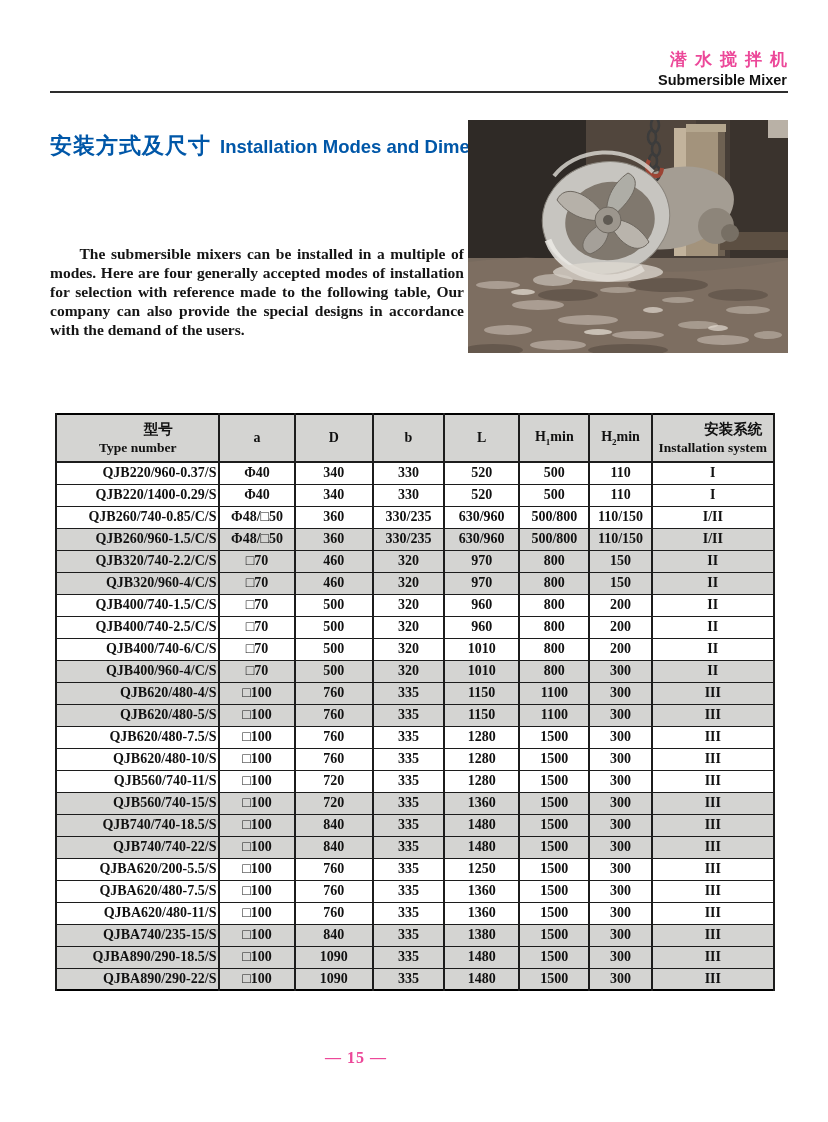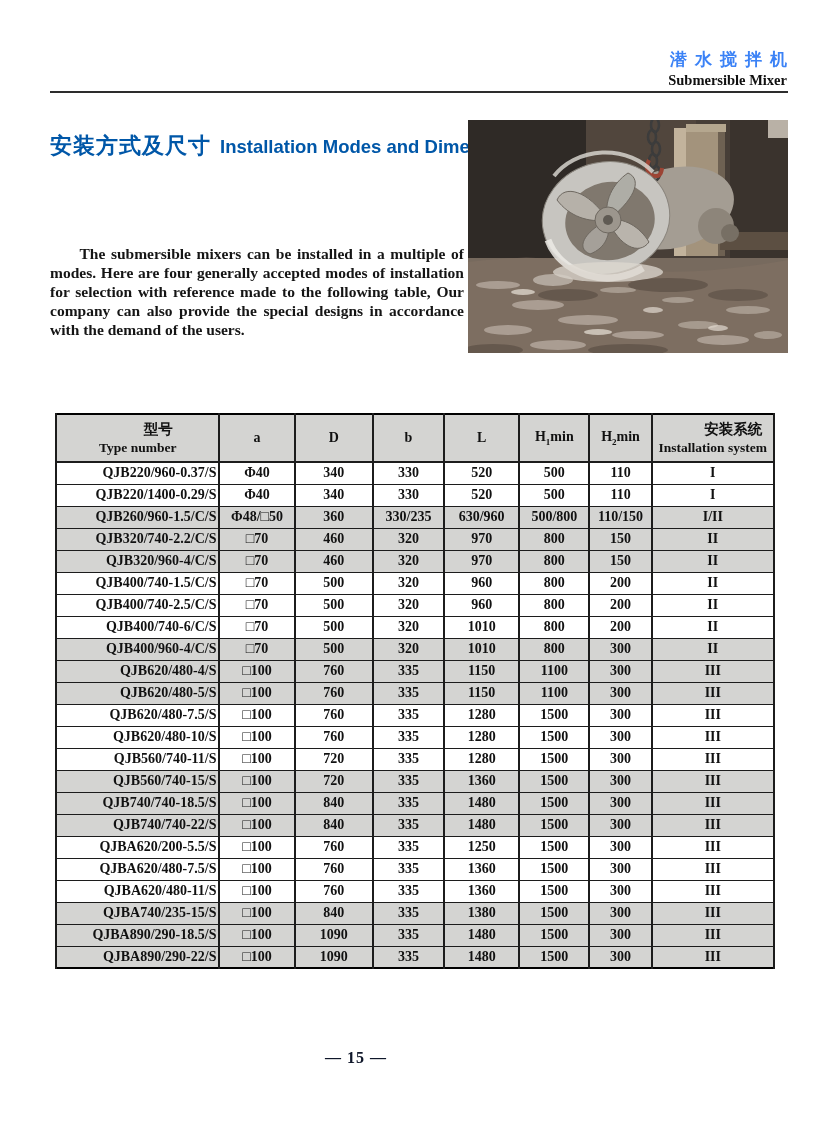--- a/index.html
+++ b/index.html
@@ -6,22 +6,22 @@
   * { margin:0; padding:0; box-sizing:border-box; }
   html,body { background:#9a9a9a; }
   .page {
     position:relative; width:828px; height:1122px; margin:0 auto;
     background:#ffffff; font-family:"Liberation Serif", serif; color:#151515;
     overflow:hidden;
   }
   
   .doc-header { position:absolute; top:48px; right:41px; text-align:right; }
   .brand-zh { font-family:"Liberation Serif", serif; font-weight:bold; font-size:17px;
-              letter-spacing:8px; margin-right:-8px; color:#3b82f6; }
-  .brand-en { font-family:Liberation Serif, serif; font-weight:bold;
+              letter-spacing:8px; margin-right:-8px; color:#ec4899; }
+  .brand-en { font-family:Liberation Sans, sans-serif; font-weight:bold;
               font-size:14.5px; color:#101010; margin-top:1px; }
   .header-rule { position:absolute; left:50px; top:91px; width:738px; height:2px; background:#2d2d2d; }
 
   
   .section-title { position:absolute; left:50px; top:124px; white-space:nowrap; }
   .title-zh { font-family:"Liberation Sans", sans-serif; font-weight:bold; font-size:22px;
               color:var(--accent); letter-spacing:1px; }
   .title-en { font-family:"Liberation Sans", sans-serif; font-weight:bold; font-size:18.5px;
               color:var(--accent); margin-left:9px; }
 
@@ -53,21 +53,21 @@
                   border-bottom:2px solid var(--border); }
   .th-zh { font-size:14.5px;margin-left:41px; }
   .th-en { font-size:13.5px; }
   table.dims td { height:22px; padding:0 2px; line-height:1; }
   table.dims td:first-child { text-align:right; padding-left:9px;margin-top:32px; }
   table.dims tr.shaded td { background:var(--shade); }
   table.dims sub { font-size:9px; }
 
   
   .page-num { position:absolute; top:1049px; left:0; width:712px; text-align:center;
-              font-size:16px; font-weight:bold; letter-spacing:1px; color:#0f172a; }
+              font-size:16px; font-weight:bold; letter-spacing:1px; color:#ec4899; }
 </style>
 </head>
 <body>
 
 <div class="page">
 
   <div class="doc-header">
     <div class="brand-zh">潜水搅拌机</div>
     <div class="brand-en">Submersible Mixer</div>
   </div>
@@ -205,20 +205,30 @@
         <tr>
           <td>QJB220/1400-0.29/S</td>
           <td>Φ40</td>
           <td>340</td>
           <td>330</td>
           <td>520</td>
           <td>500</td>
           <td>110</td>
           <td>I</td>
         </tr>
+        <tr>
+          <td>QJB260/740-0.85/C/S</td>
+          <td>Φ48/□50</td>
+          <td>360</td>
+          <td>330/235</td>
+          <td>630/960</td>
+          <td>500/800</td>
+          <td>110/150</td>
+          <td>I/II</td>
+        </tr>
         <tr class="shaded">
           <td>QJB260/960-1.5/C/S</td>
           <td>Φ48/□50</td>
           <td>360</td>
           <td>330/235</td>
           <td>630/960</td>
           <td>500/800</td>
           <td>110/150</td>
           <td>I/II</td>
         </tr>

